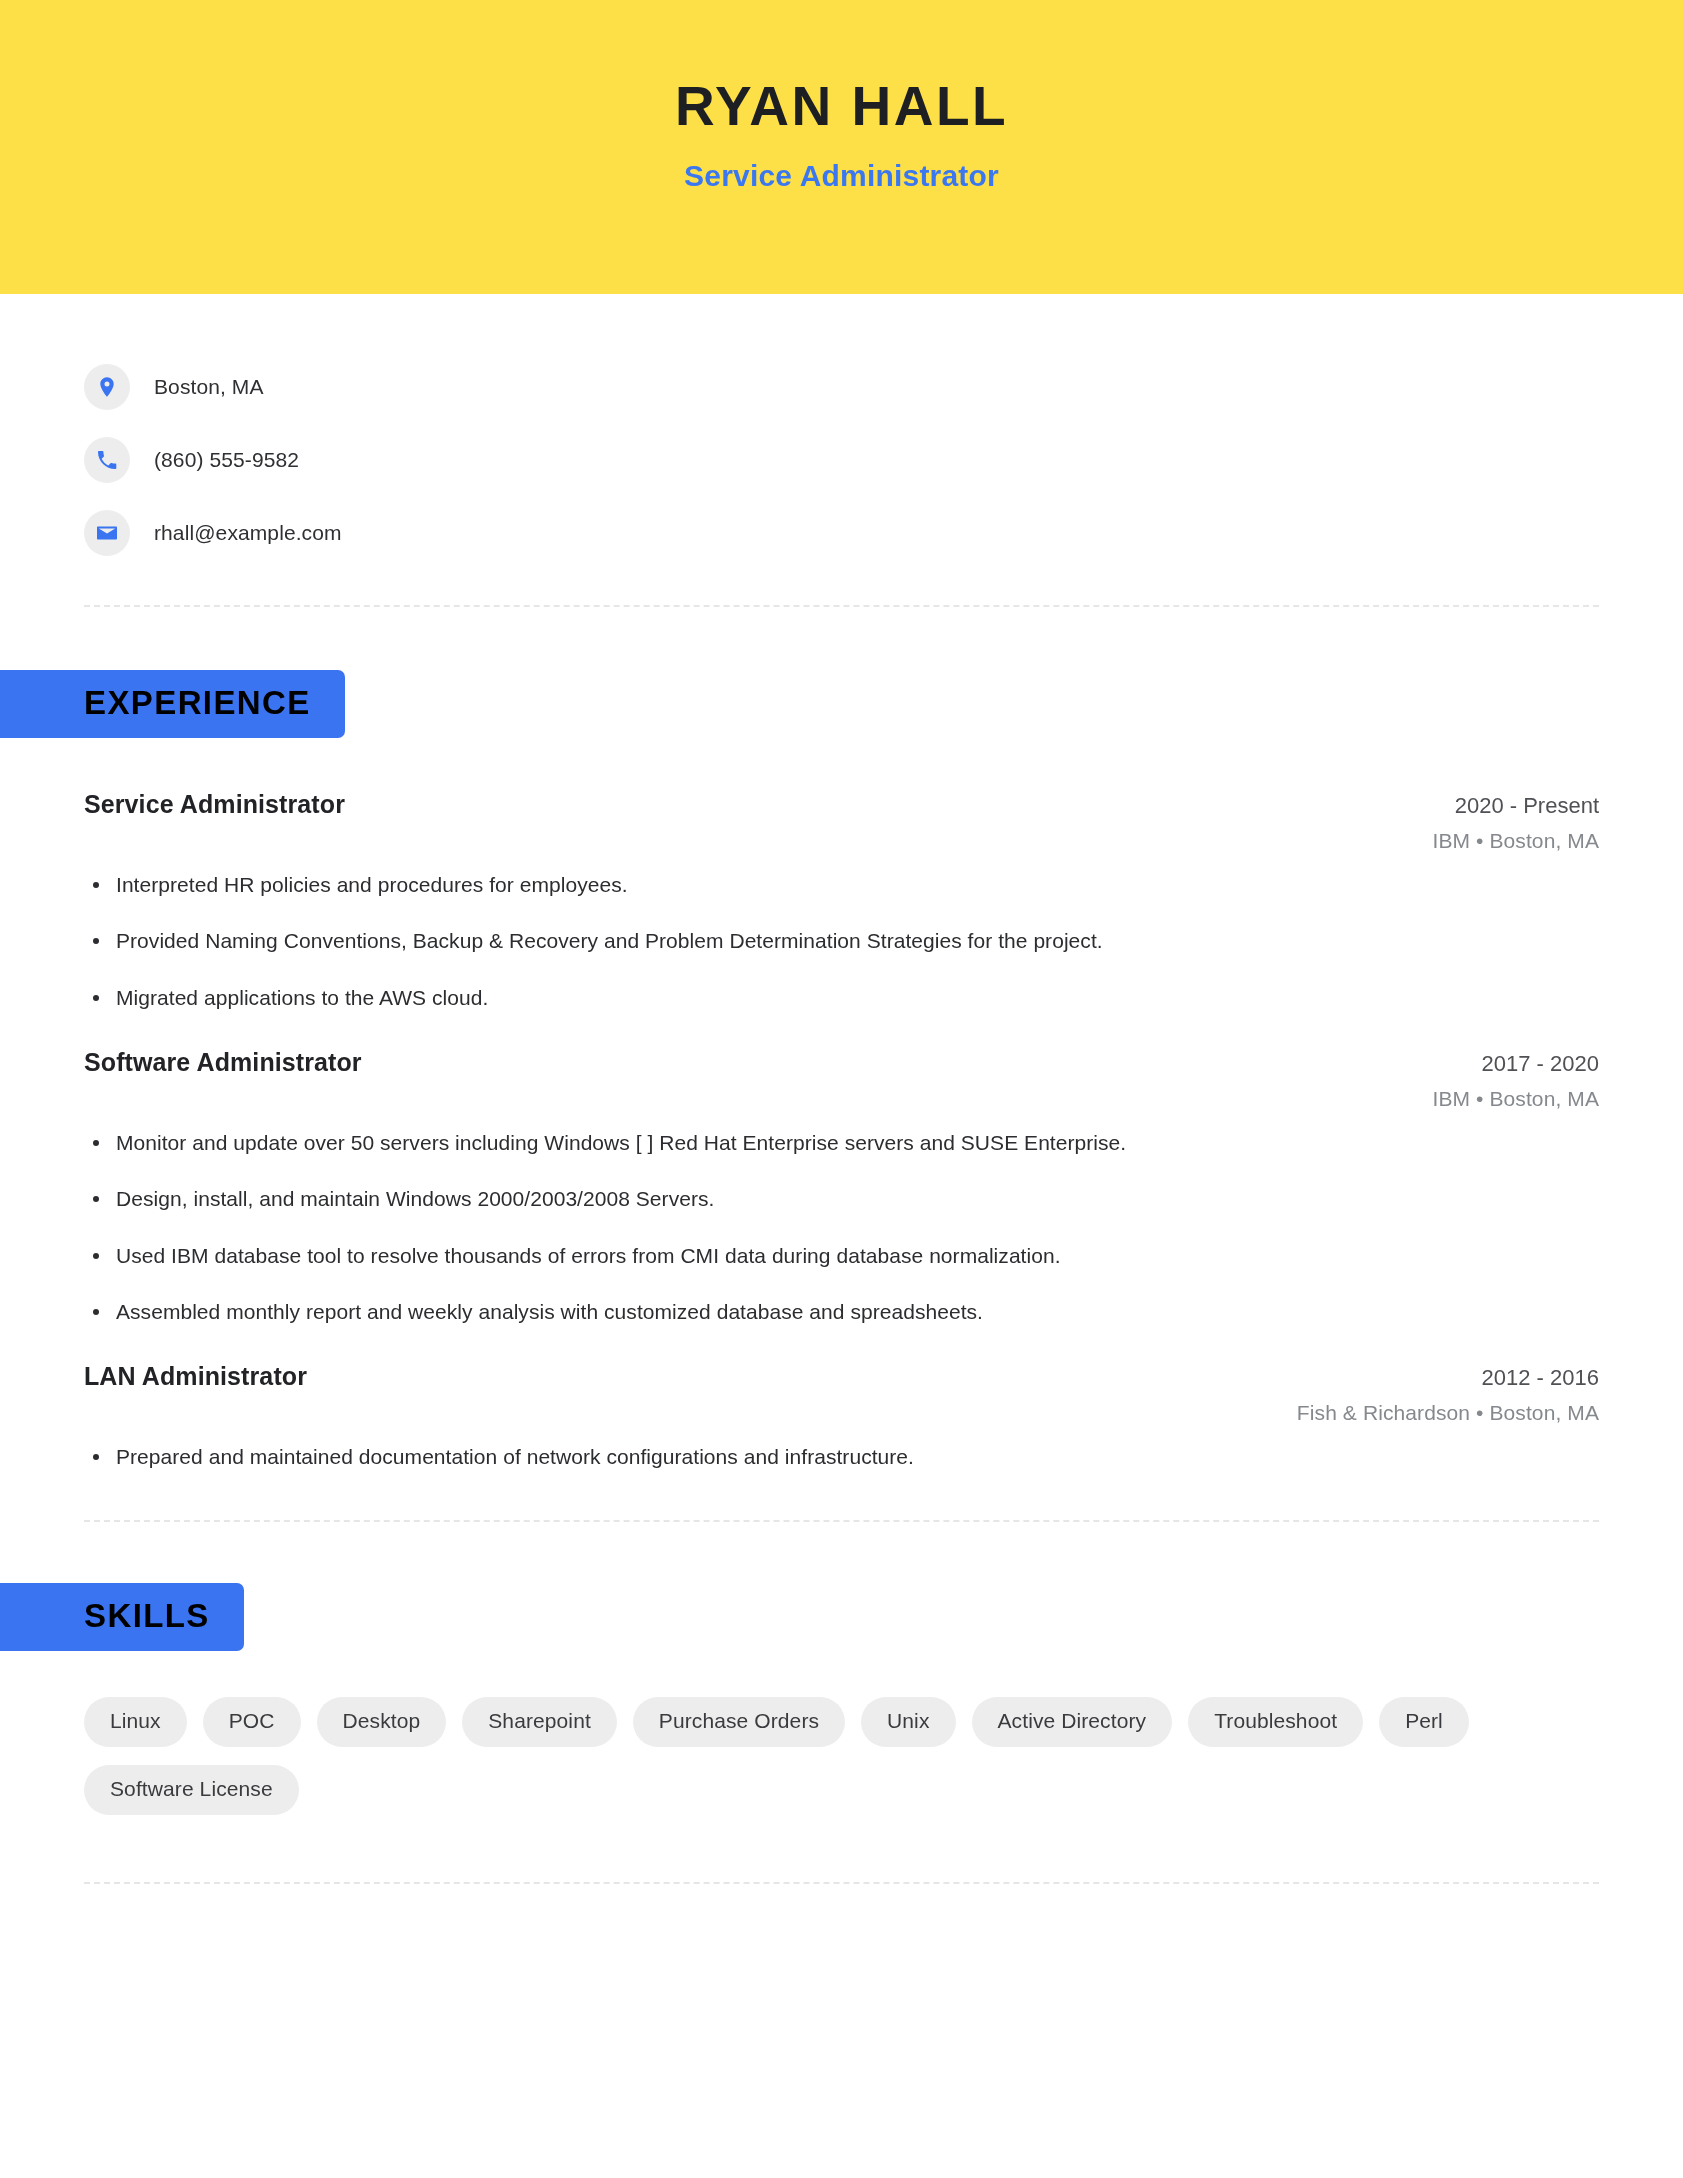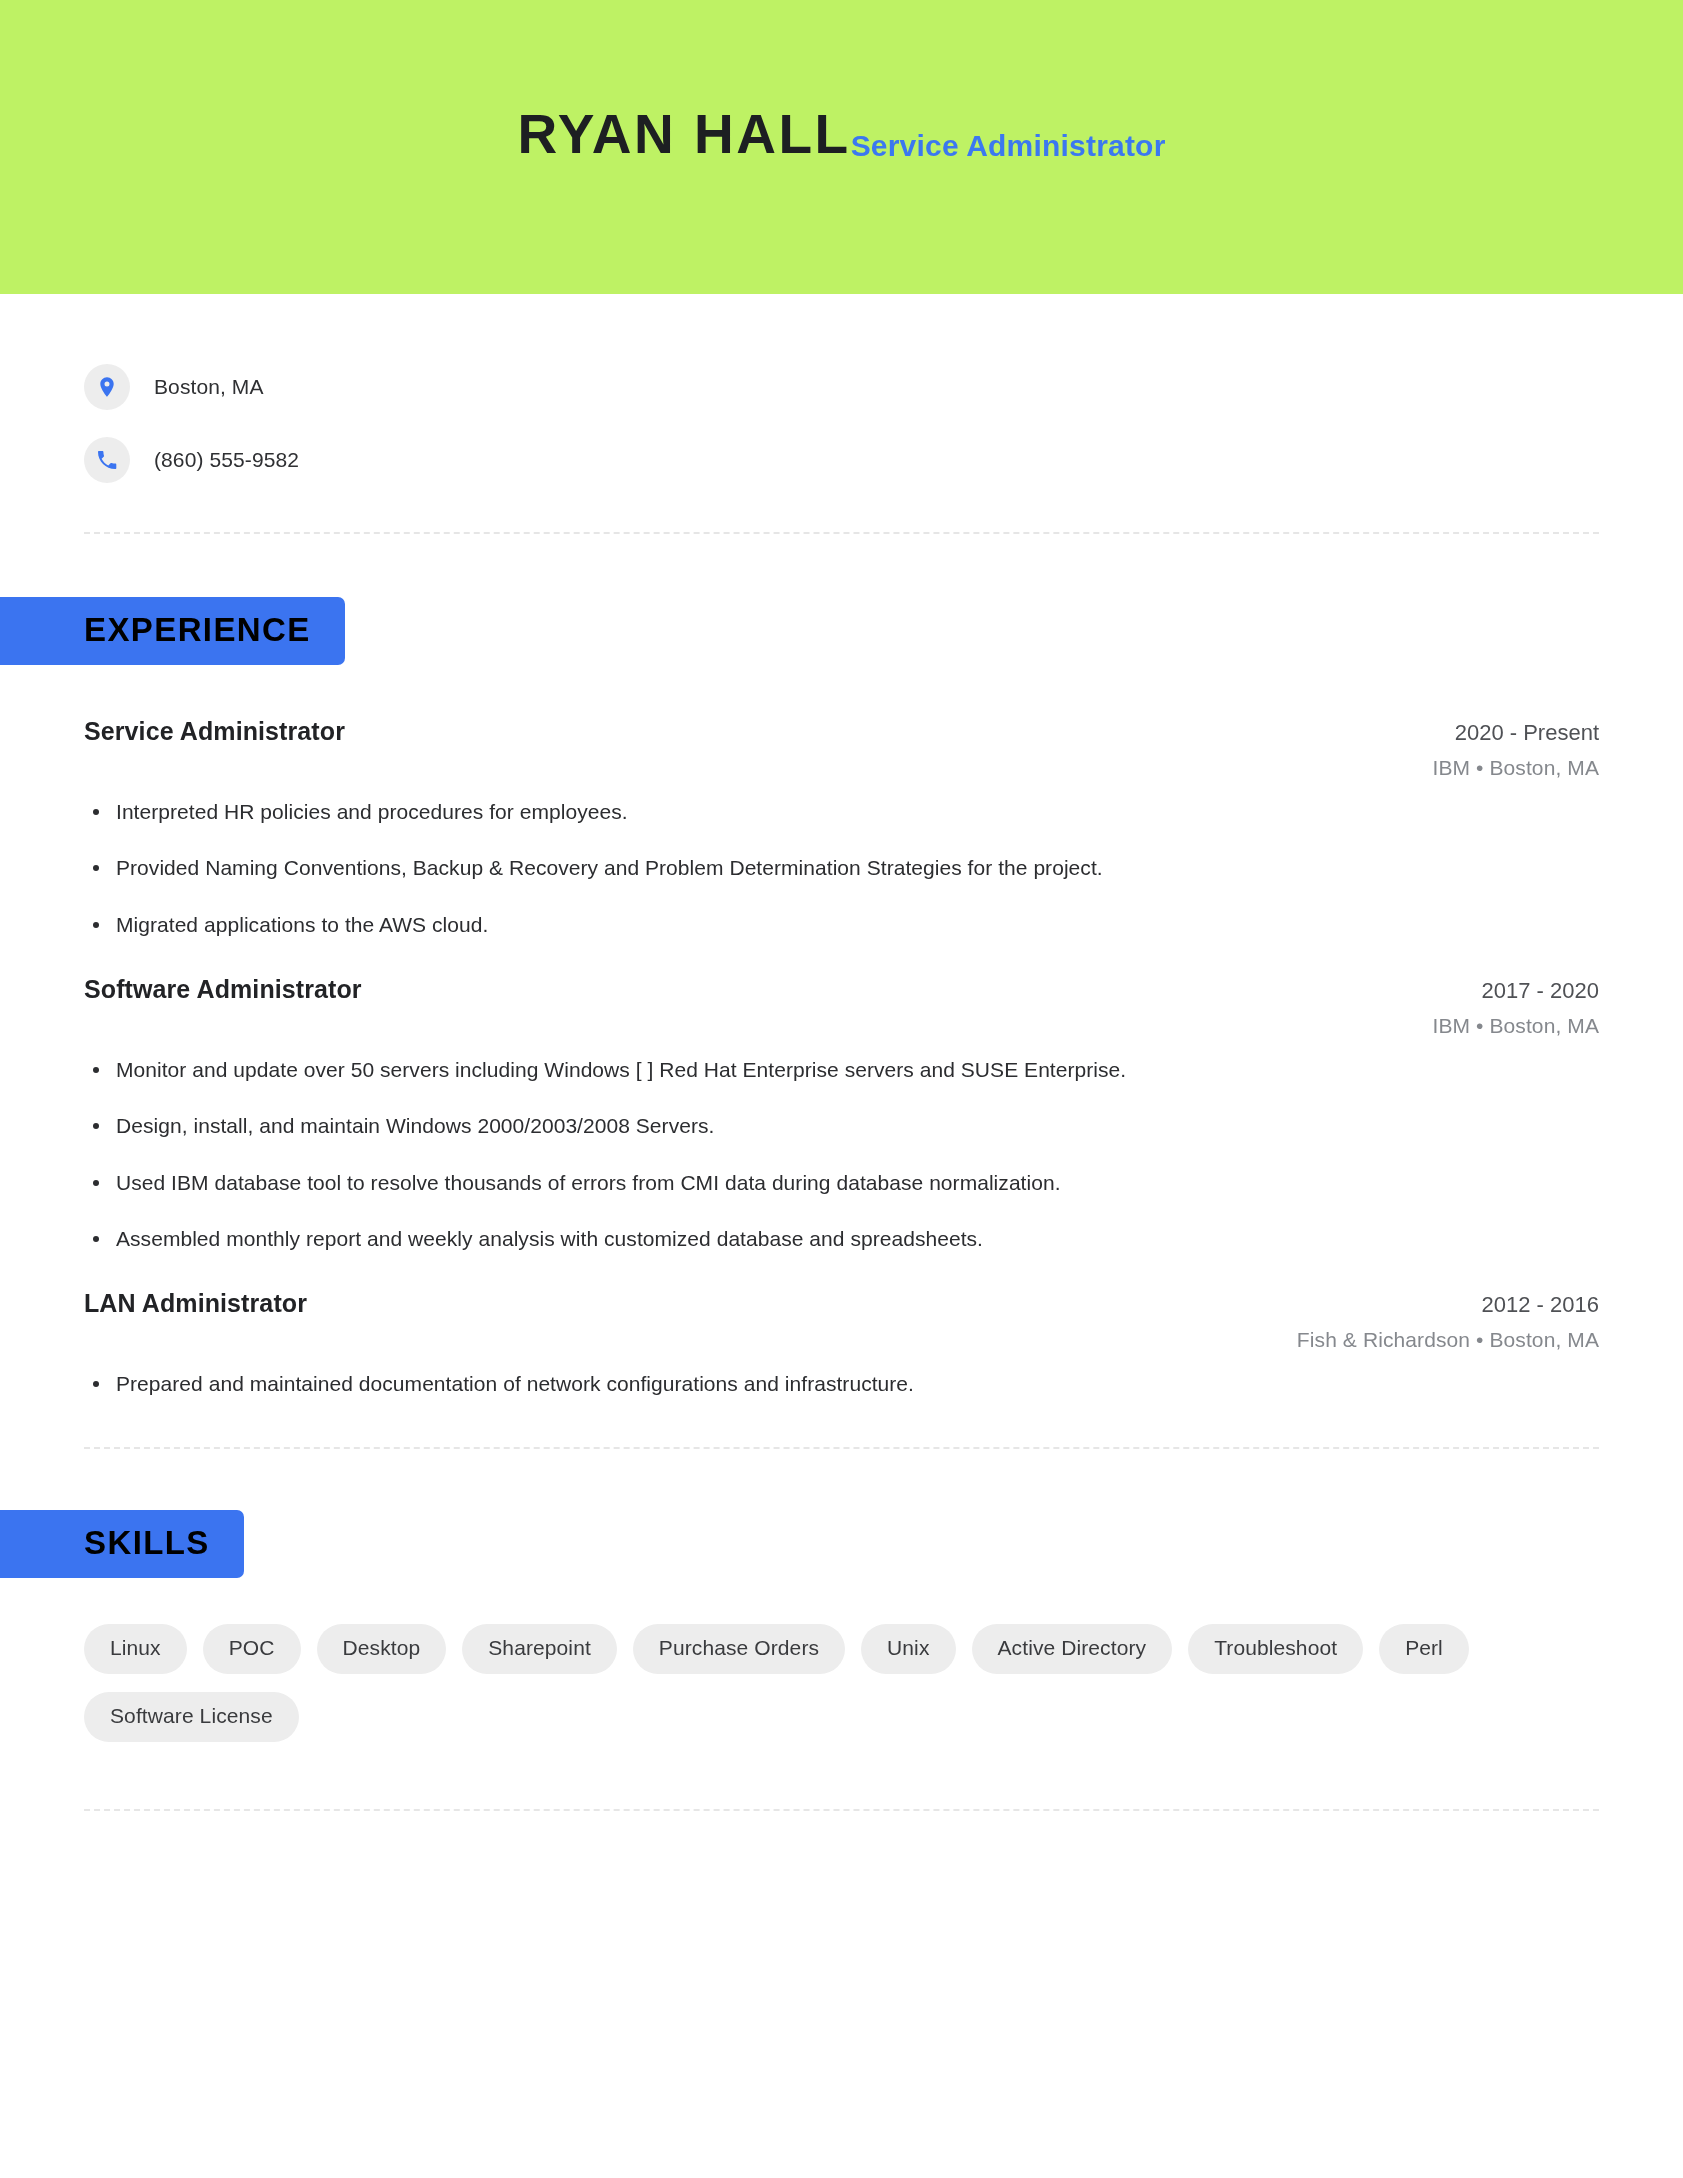--- a/index.html
+++ b/index.html
@@ -22,23 +22,23 @@
     width: 1683px;
     height: 2178px;
     background: #ffffff;
     overflow: hidden;
   }
 
   
   .header {
     width: 100%;
     height: 294px;
-    background: #bef264;
-    display: flex;
-    flex-direction: row;
+    background: #fde047;
+    display: flex;
+    flex-direction: column;
     align-items: center;
     justify-content: center;
     padding-bottom: 24px;
   }
 
   .full-name {
     font-size: 55px;
     font-weight: 700;
     letter-spacing: 2.5px;
     color: #1d1f22;
@@ -232,20 +232,28 @@
 
       <div class="contact-row">
         <span class="contact-icon">
           <svg width="24" height="24" viewBox="0 0 24 24" aria-hidden="true">
             <path fill="#3b74f0" d="M6.6 10.8c1.5 2.9 3.8 5.2 6.7 6.7l2.2-2.2c.3-.3.7-.4 1.1-.3 1.2.4 2.4.6 3.7.6.6 0 1 .4 1 1V20c0 .6-.4 1-1 1C10.6 21 3 13.4 3 4c0-.6.4-1 1-1h3.4c.6 0 1 .4 1 1 0 1.3.2 2.5.6 3.7.1.4 0 .8-.3 1.1l-2.1 2z"></path>
           </svg>
         </span>
         <span class="contact-text">(860) 555-9582</span>
       </div>
 
+      <div class="contact-row">
+        <span class="contact-icon">
+          <svg width="24" height="24" viewBox="0 0 24 24" aria-hidden="true">
+            <path fill="#3b74f0" d="M3 5.5h18c.55 0 1 .45 1 1v11c0 .55-.45 1-1 1H3c-.55 0-1-.45-1-1v-11c0-.55.45-1 1-1zm9 7.1 8.2-5.1H3.8L12 12.6z"></path>
+          </svg>
+        </span>
+        <span class="contact-text">rhall@example.com</span>
+      </div>
 
     </div>
 
     <div class="divider d1"></div>
 
     <div class="section-banner-row banner-exp">
       <span class="section-banner">EXPERIENCE</span>
     </div>
 
     <div class="experience-list">

